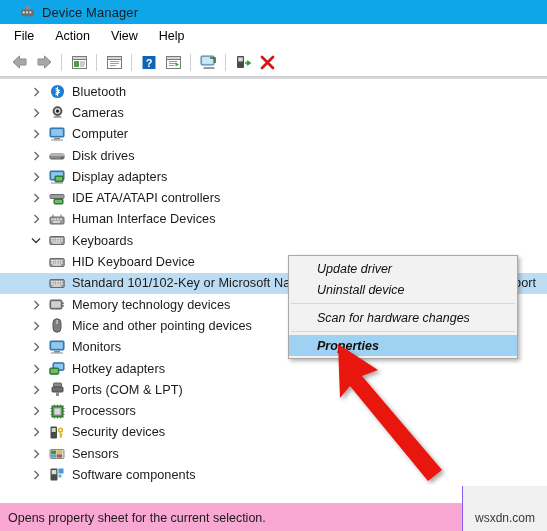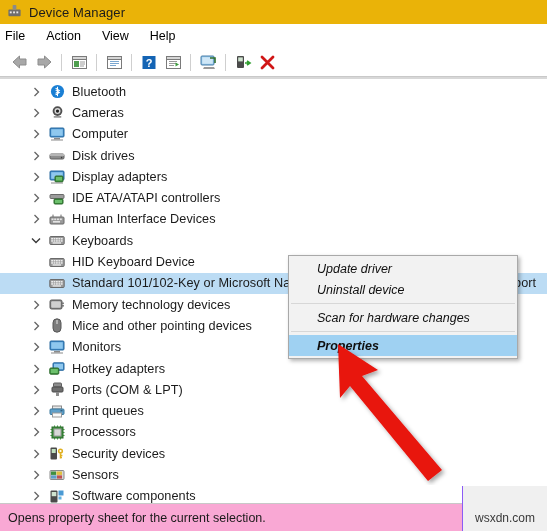--- a/index.html
+++ b/index.html
@@ -9,27 +9,27 @@
     font-family:"Liberation Sans", sans-serif;
     font-size:12.5px;
     color:#000000;
     overflow:hidden;
     position:relative;
     -webkit-font-smoothing:antialiased;
   }
   
   #titlebar{
     height:24px;display:flex;align-items:center;gap:7px;
-    padding-left:7px;background:#eab308;
+    padding-left:20px;background:#0ea5e9;
   }
   #titlebar .ttl{font-size:13px;color:#1b1b1b;letter-spacing:.1px;}
   
   #menubar{
     height:24px;display:flex;align-items:center;
-    background:#ffffff;
+    padding-left:9px;background:#ffffff;
   }
   #menubar .mi{
     font-size:12.5px;color:#000;padding:2px 10px 2px 5px;margin-right:6px;
     white-space:nowrap;
   }
   
   #toolbar{
     height:28px;display:flex;align-items:center;
     padding-left:8px;background:#ffffff;
   }
@@ -444,36 +444,20 @@
     <span class="ico">
       <svg width="13" height="15" viewBox="0 0 13 15">
           <rect x="2.5" y="1" width="8" height="4" rx="1" fill="#8d8d8d" stroke="#5f5f5f"></rect>
           <rect x="1" y="5" width="11" height="5" rx="1" fill="#6e6e6e" stroke="#4a4a4a"></rect>
           <rect x="5" y="10" width="3" height="4" fill="#8d8d8d"></rect>
         </svg>
     </span>
     <span class="lbl">Ports (COM &amp; LPT)</span>
   </div>
 
-  <div class="row lvl1">
-    <span class="chev">
-        <svg width="7" height="10" viewBox="0 0 7 10">
-          <path d="M1.5 1 L5.5 5 L1.5 9" fill="none" stroke="#646464" stroke-width="1.3"></path>
-        </svg>
-      </span>
-    <span class="ico">
-      <svg width="16" height="13" viewBox="0 0 16 13">
-          <rect x="3.5" y="1" width="9" height="3" fill="#e8e8e8" stroke="#8a8a8a"></rect>
-          <rect x="1" y="4" width="14" height="5.5" rx="1" fill="#5f9fc9" stroke="#3c7a9e"></rect>
-          <rect x="3.5" y="8" width="9" height="4" fill="#fafafa" stroke="#9a9a9a"></rect>
-          <rect x="11.5" y="5" width="2" height="1.4" fill="#2f5f7f"></rect>
-        </svg>
-    </span>
-    <span class="lbl">Print queues</span>
-  </div>
 
   <div class="row lvl1">
     <span class="chev">
         <svg width="7" height="10" viewBox="0 0 7 10">
           <path d="M1.5 1 L5.5 5 L1.5 9" fill="none" stroke="#646464" stroke-width="1.3"></path>
         </svg>
       </span>
     <span class="ico">
       <svg width="15" height="15" viewBox="0 0 15 15">
           <rect x="2" y="2" width="11" height="11" fill="#3f8f3f" stroke="#2c6a2c"></rect>

